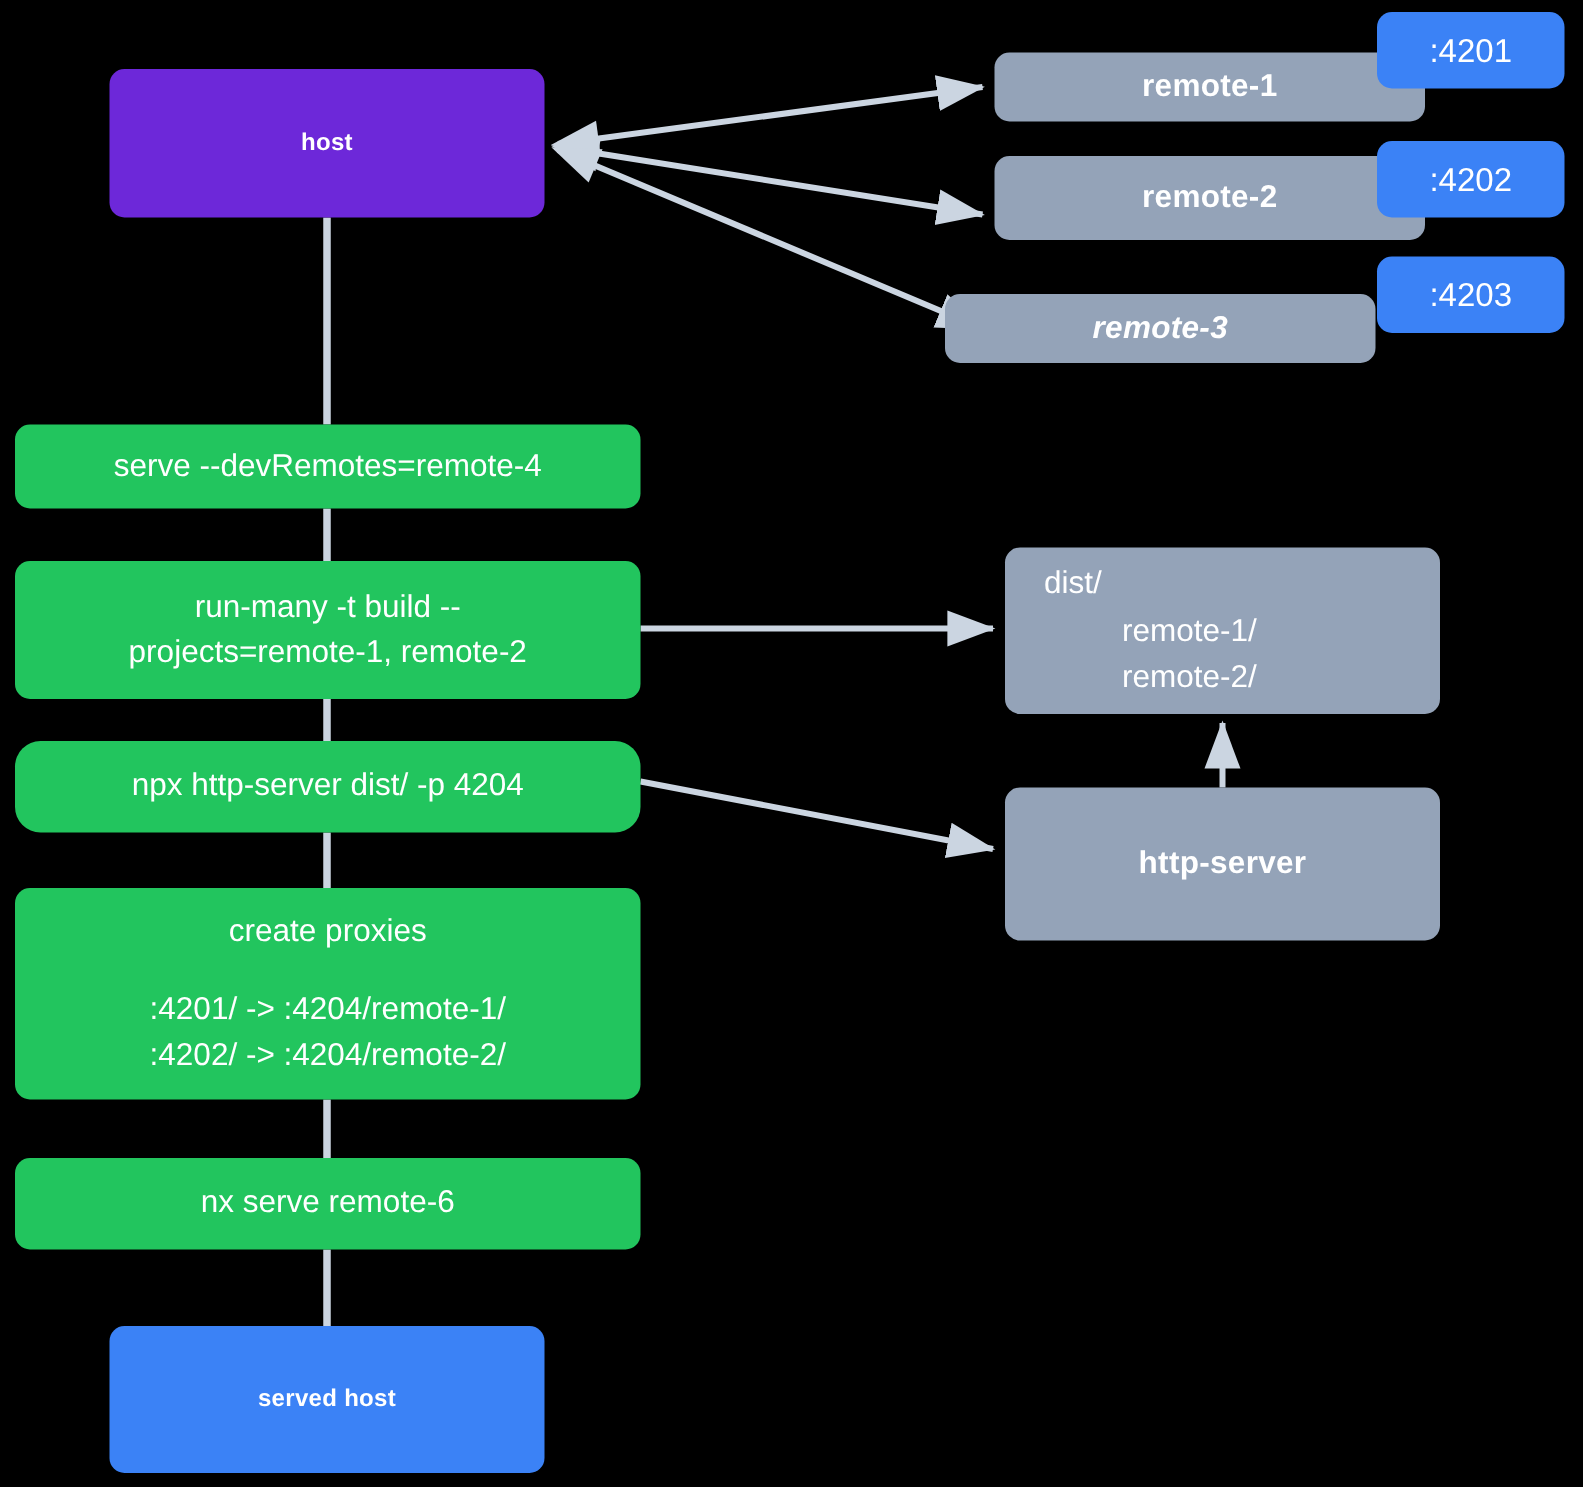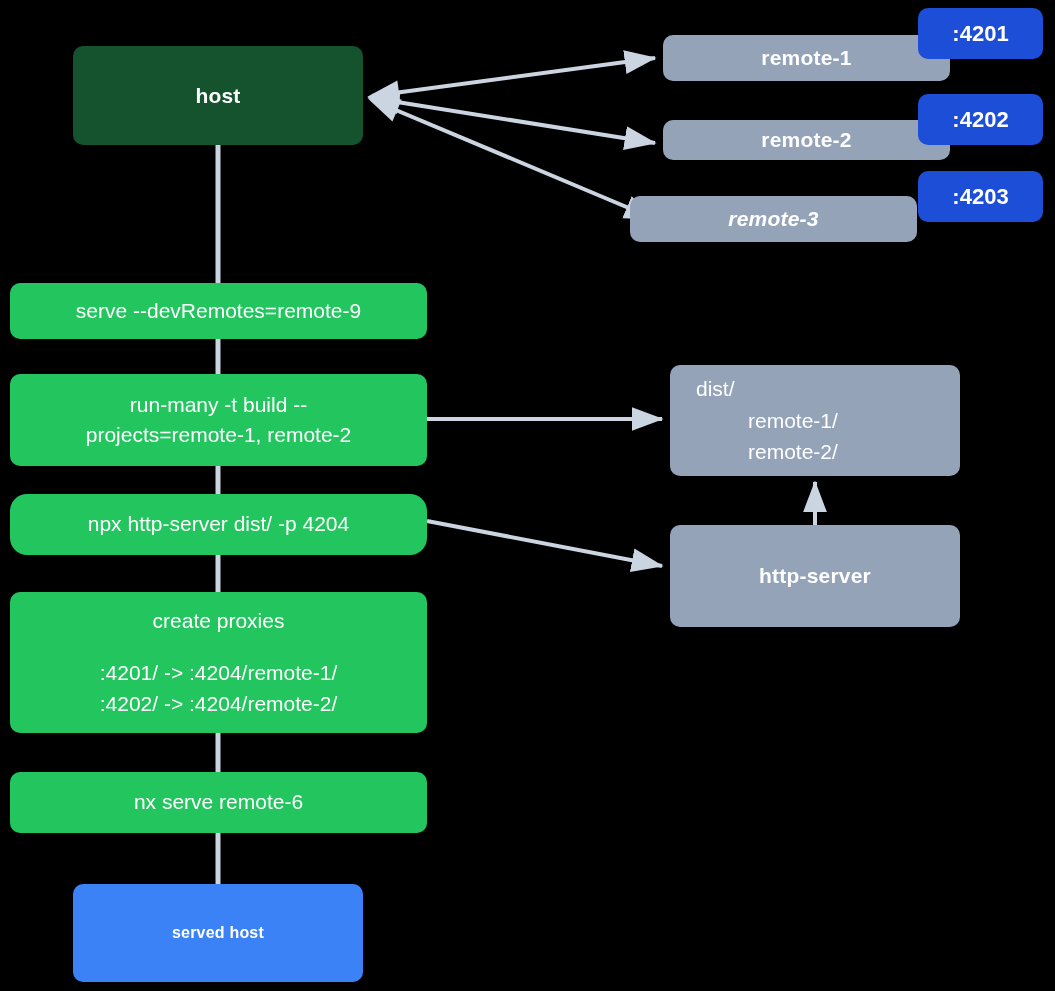--- a/index.html
+++ b/index.html
@@ -25,23 +25,23 @@
     flex-direction: column;
     align-items: center;
     justify-content: center;
     text-align: center;
     color: #ffffff;
     border-radius: 10px;
     z-index: 3;
     padding: 0 12px;
   }
   .node-host {
-    background: #14532d;
+    background: #6d28d9;
     font-weight: bold;
-    font-size: 21px;
+    font-size: 16px;
     letter-spacing: 0.2px;
   }
   .node-served {
     background: #3B82F6;
     font-weight: bold;
     font-size: 16px;
     letter-spacing: 0.2px;
   }
   .node-cmd {
     background: #22C55E;
@@ -64,25 +64,25 @@
     justify-content: center;
     text-align: left;
     padding-left: 26px;
   }
   .badge {
     position: absolute;
     box-sizing: border-box;
     display: flex;
     align-items: center;
     justify-content: center;
-    background: #1d4ed8;
+    background: #3b82f6;
     color: #ffffff;
     border-radius: 10px;
     font-size: 22px;
-    font-weight: bold;
+    font-weight: normal;
     z-index: 5;
   }
   .cmd-title {
     display: block;
   }
   .cmd-spacer {
     display: block;
     height: 22px;
   }
   .dist-root { display: block; }
@@ -138,36 +138,36 @@
     <span>host</span>
   </div>
 
   <div class="node node-gray" style="left:663px; top:35px; width:287px; height:46px;">
     <span>remote-1</span>
   </div>
   <div class="badge" style="left:918px; top:8px; width:125px; height:51px;">
     <span>:4201</span>
   </div>
 
-  <div class="node node-gray" style="left:663px; top:120px; width:287px; height:40px;">
+  <div class="node node-gray" style="left:663px; top:104px; width:287px; height:56px;">
     <span>remote-2</span>
   </div>
   <div class="badge" style="left:918px; top:94px; width:125px; height:51px;">
     <span>:4202</span>
   </div>
 
   <div class="node node-gray" style="left:630px; top:196px; width:287px; height:46px;font-style:italic;">
     <span>remote-3</span>
   </div>
   <div class="badge" style="left:918px; top:171px; width:125px; height:51px;">
     <span>:4203</span>
   </div>
 
   <div class="node node-cmd" style="left:10px; top:283px; width:417px; height:56px;">
-    <span class="cmd-title">serve --devRemotes=remote-9</span>
+    <span class="cmd-title">serve --devRemotes=remote-4</span>
   </div>
 
   <div class="node node-cmd" style="left:10px; top:374px; width:417px; height:92px;">
     <span class="cmd-title">run-many -t build --</span>
     <span class="cmd-title">projects=remote-1, remote-2</span>
   </div>
 
   <div class="node node-cmd" style="left:10px; top:494px; width:417px; height:61px;border-radius:17px;">
     <span class="cmd-title">npx http-server dist/ -p 4204</span>
   </div>

